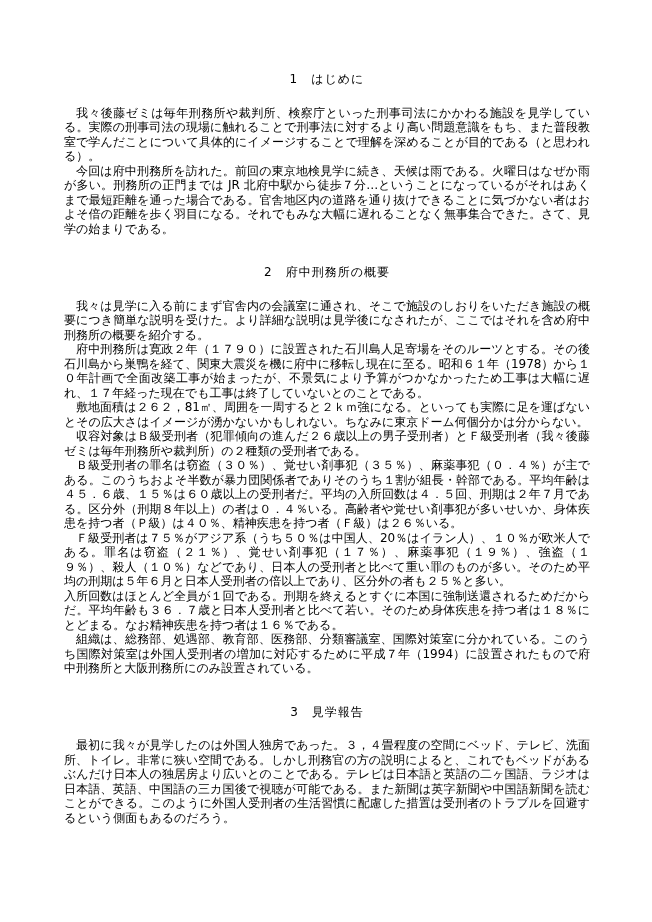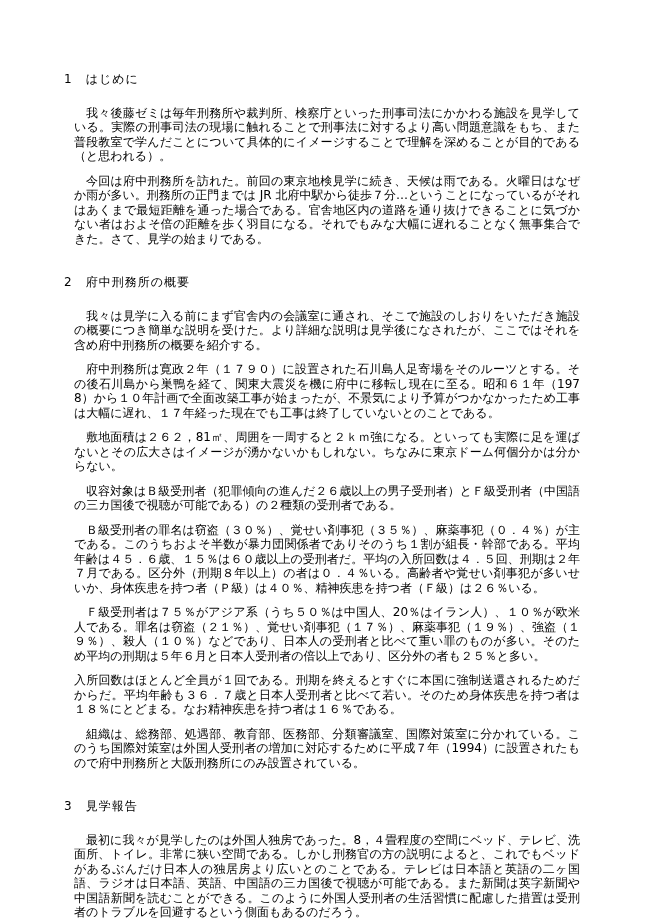--- a/index.html
+++ b/index.html
@@ -19,29 +19,29 @@
     font-size: 12px;
     line-height: 14.5px;
     overflow: hidden;
   }
   .doc-section {
     margin: 0;
   }
   .section-heading {
     font-size: 12px;
     font-weight: normal;
-    text-align: left;
+    text-align: center;
     margin: 29px 0 19px 0;
     letter-spacing: 1px;
   }
   .doc-section:first-child .section-heading {
     margin-top: 0;
   }
   .para {
-    margin: 10px;
+    margin: 0;
     text-indent: 12px;
     text-align: justify;
     word-break: break-all;
   }
   .para.no-indent {
     text-indent: 0;
   }
 </style>
 </head>
 <body>
@@ -52,25 +52,25 @@
     <h2 class="section-heading">1　はじめに</h2>
     <p class="para">我々後藤ゼミは毎年刑務所や裁判所、検察庁といった刑事司法にかかわる施設を見学している。実際の刑事司法の現場に触れることで刑事法に対するより高い問題意識をもち、また普段教室で学んだことについて具体的にイメージすることで理解を深めることが目的である（と思われる）。</p>
     <p class="para">今回は府中刑務所を訪れた。前回の東京地検見学に続き、天候は雨である。火曜日はなぜか雨が多い。刑務所の正門までは JR 北府中駅から徒歩７分…ということになっているがそれはあくまで最短距離を通った場合である。官舎地区内の道路を通り抜けできることに気づかない者はおよそ倍の距離を歩く羽目になる。それでもみな大幅に遅れることなく無事集合できた。さて、見学の始まりである。</p>
   </section>
 
   <section class="doc-section">
     <h2 class="section-heading">2　府中刑務所の概要</h2>
     <p class="para">我々は見学に入る前にまず官舎内の会議室に通され、そこで施設のしおりをいただき施設の概要につき簡単な説明を受けた。より詳細な説明は見学後になされたが、ここではそれを含め府中刑務所の概要を紹介する。</p>
     <p class="para">府中刑務所は寛政２年（１７９０）に設置された石川島人足寄場をそのルーツとする。その後石川島から巣鴨を経て、関東大震災を機に府中に移転し現在に至る。昭和６１年（1978）から１０年計画で全面改築工事が始まったが、不景気により予算がつかなかったため工事は大幅に遅れ、１７年経った現在でも工事は終了していないとのことである。</p>
     <p class="para">敷地面積は２６２，81㎡、周囲を一周すると２ｋｍ強になる。といっても実際に足を運ばないとその広大さはイメージが湧かないかもしれない。ちなみに東京ドーム何個分かは分からない。</p>
-    <p class="para">収容対象はＢ級受刑者（犯罪傾向の進んだ２６歳以上の男子受刑者）とＦ級受刑者（中国語の三カ国後で視聴が可能である）の２種類の受刑者である。</p>
+    <p class="para">収容対象はＢ級受刑者（犯罪傾向の進んだ２６歳以上の男子受刑者）とＦ級受刑者（我々後藤ゼミは毎年刑務所や裁判所）の２種類の受刑者である。</p>
     <p class="para">Ｂ級受刑者の罪名は窃盗（３０％）、覚せい剤事犯（３５％）、麻薬事犯（０．４％）が主である。このうちおよそ半数が暴力団関係者でありそのうち１割が組長・幹部である。平均年齢は４５．６歳、１５％は６０歳以上の受刑者だ。平均の入所回数は４．５回、刑期は２年７月である。区分外（刑期８年以上）の者は０．４％いる。高齢者や覚せい剤事犯が多いせいか、身体疾患を持つ者（Ｐ級）は４０％、精神疾患を持つ者（Ｆ級）は２６％いる。</p>
     <p class="para">Ｆ級受刑者は７５％がアジア系（うち５０％は中国人、20％はイラン人）、１０％が欧米人である。罪名は窃盗（２１％）、覚せい剤事犯（１７％）、麻薬事犯（１９％）、強盗（１９％）、殺人（１０％）などであり、日本人の受刑者と比べて重い罪のものが多い。そのため平均の刑期は５年６月と日本人受刑者の倍以上であり、区分外の者も２５％と多い。</p>
     <p class="para no-indent">入所回数はほとんど全員が１回である。刑期を終えるとすぐに本国に強制送還されるためだからだ。平均年齢も３６．７歳と日本人受刑者と比べて若い。そのため身体疾患を持つ者は１８％にとどまる。なお精神疾患を持つ者は１６％である。</p>
     <p class="para">組織は、総務部、処遇部、教育部、医務部、分類審議室、国際対策室に分かれている。このうち国際対策室は外国人受刑者の増加に対応するために平成７年（1994）に設置されたもので府中刑務所と大阪刑務所にのみ設置されている。</p>
   </section>
 
   <section class="doc-section">
     <h2 class="section-heading">3　見学報告</h2>
-    <p class="para">最初に我々が見学したのは外国人独房であった。8，４畳程度の空間にベッド、テレビ、洗面所、トイレ。非常に狭い空間である。しかし刑務官の方の説明によると、これでもベッドがあるぶんだけ日本人の独居房より広いとのことである。テレビは日本語と英語の二ヶ国語、ラジオは日本語、英語、中国語の三カ国後で視聴が可能である。また新聞は英字新聞や中国語新聞を読むことができる。このように外国人受刑者の生活習慣に配慮した措置は受刑者のトラブルを回避するという側面もあるのだろう。</p>
+    <p class="para">最初に我々が見学したのは外国人独房であった。３，４畳程度の空間にベッド、テレビ、洗面所、トイレ。非常に狭い空間である。しかし刑務官の方の説明によると、これでもベッドがあるぶんだけ日本人の独居房より広いとのことである。テレビは日本語と英語の二ヶ国語、ラジオは日本語、英語、中国語の三カ国後で視聴が可能である。また新聞は英字新聞や中国語新聞を読むことができる。このように外国人受刑者の生活習慣に配慮した措置は受刑者のトラブルを回避するという側面もあるのだろう。</p>
   </section>
 
 </div>
 
 </body></html>

